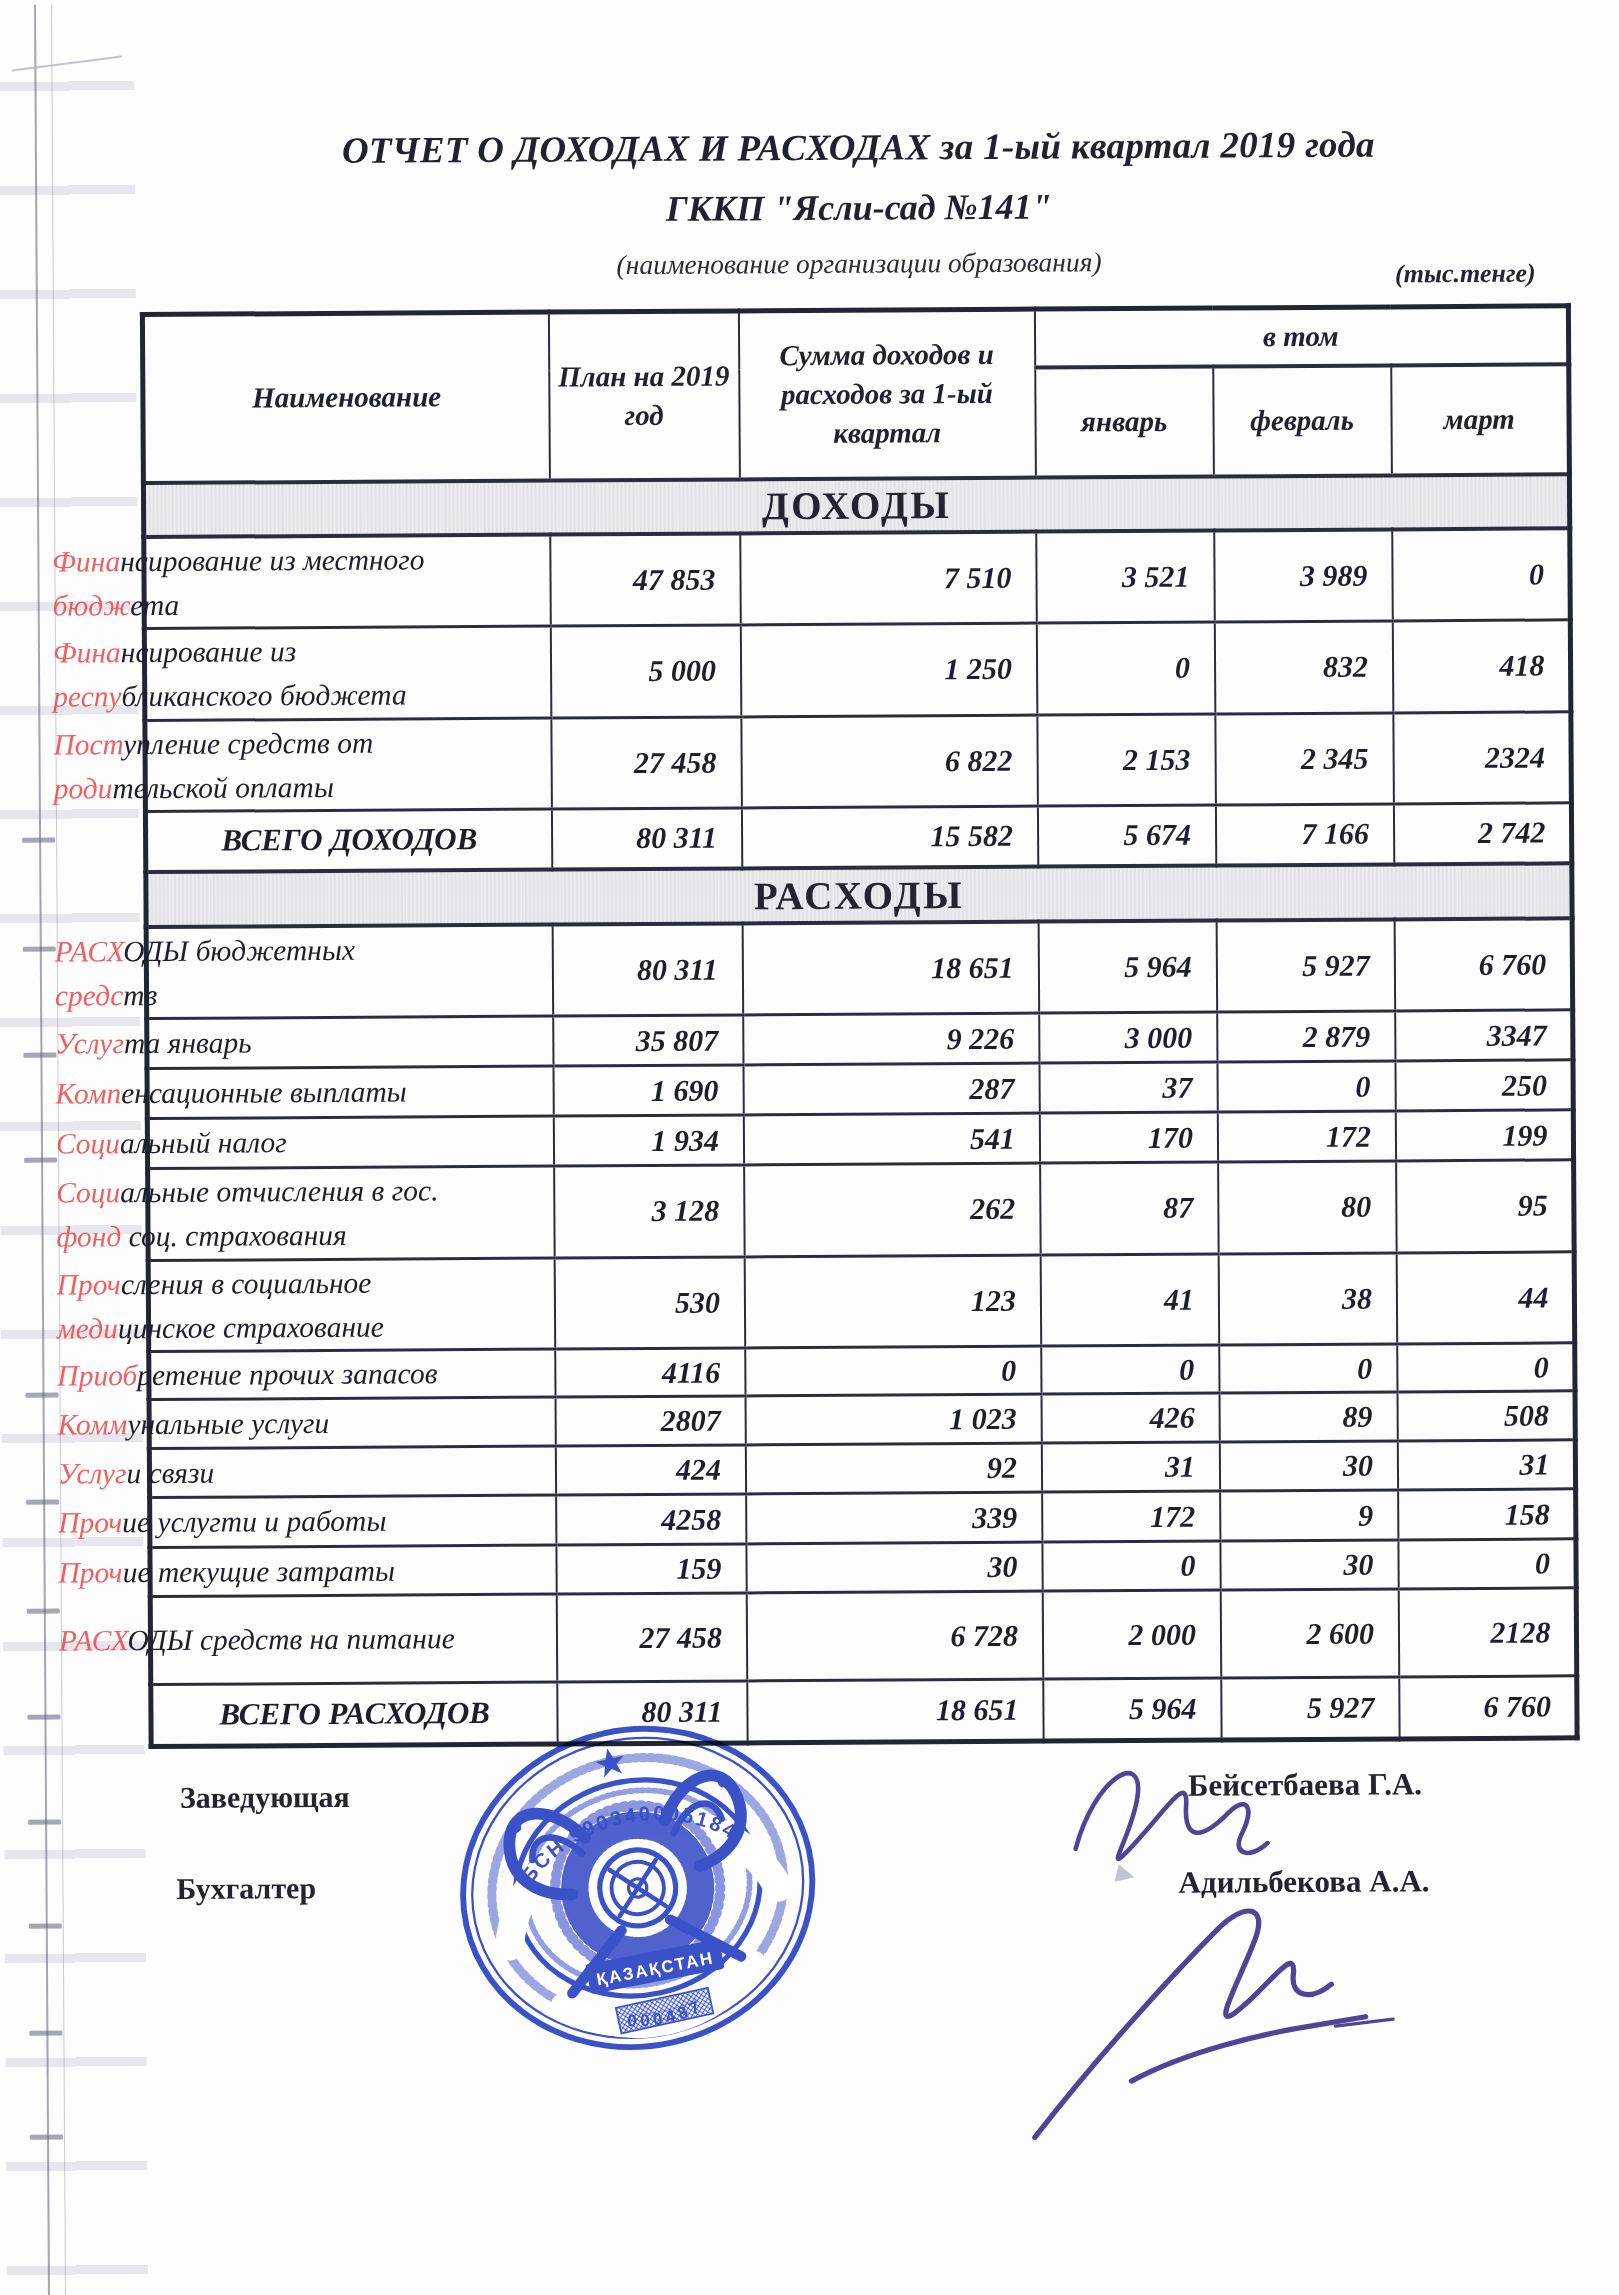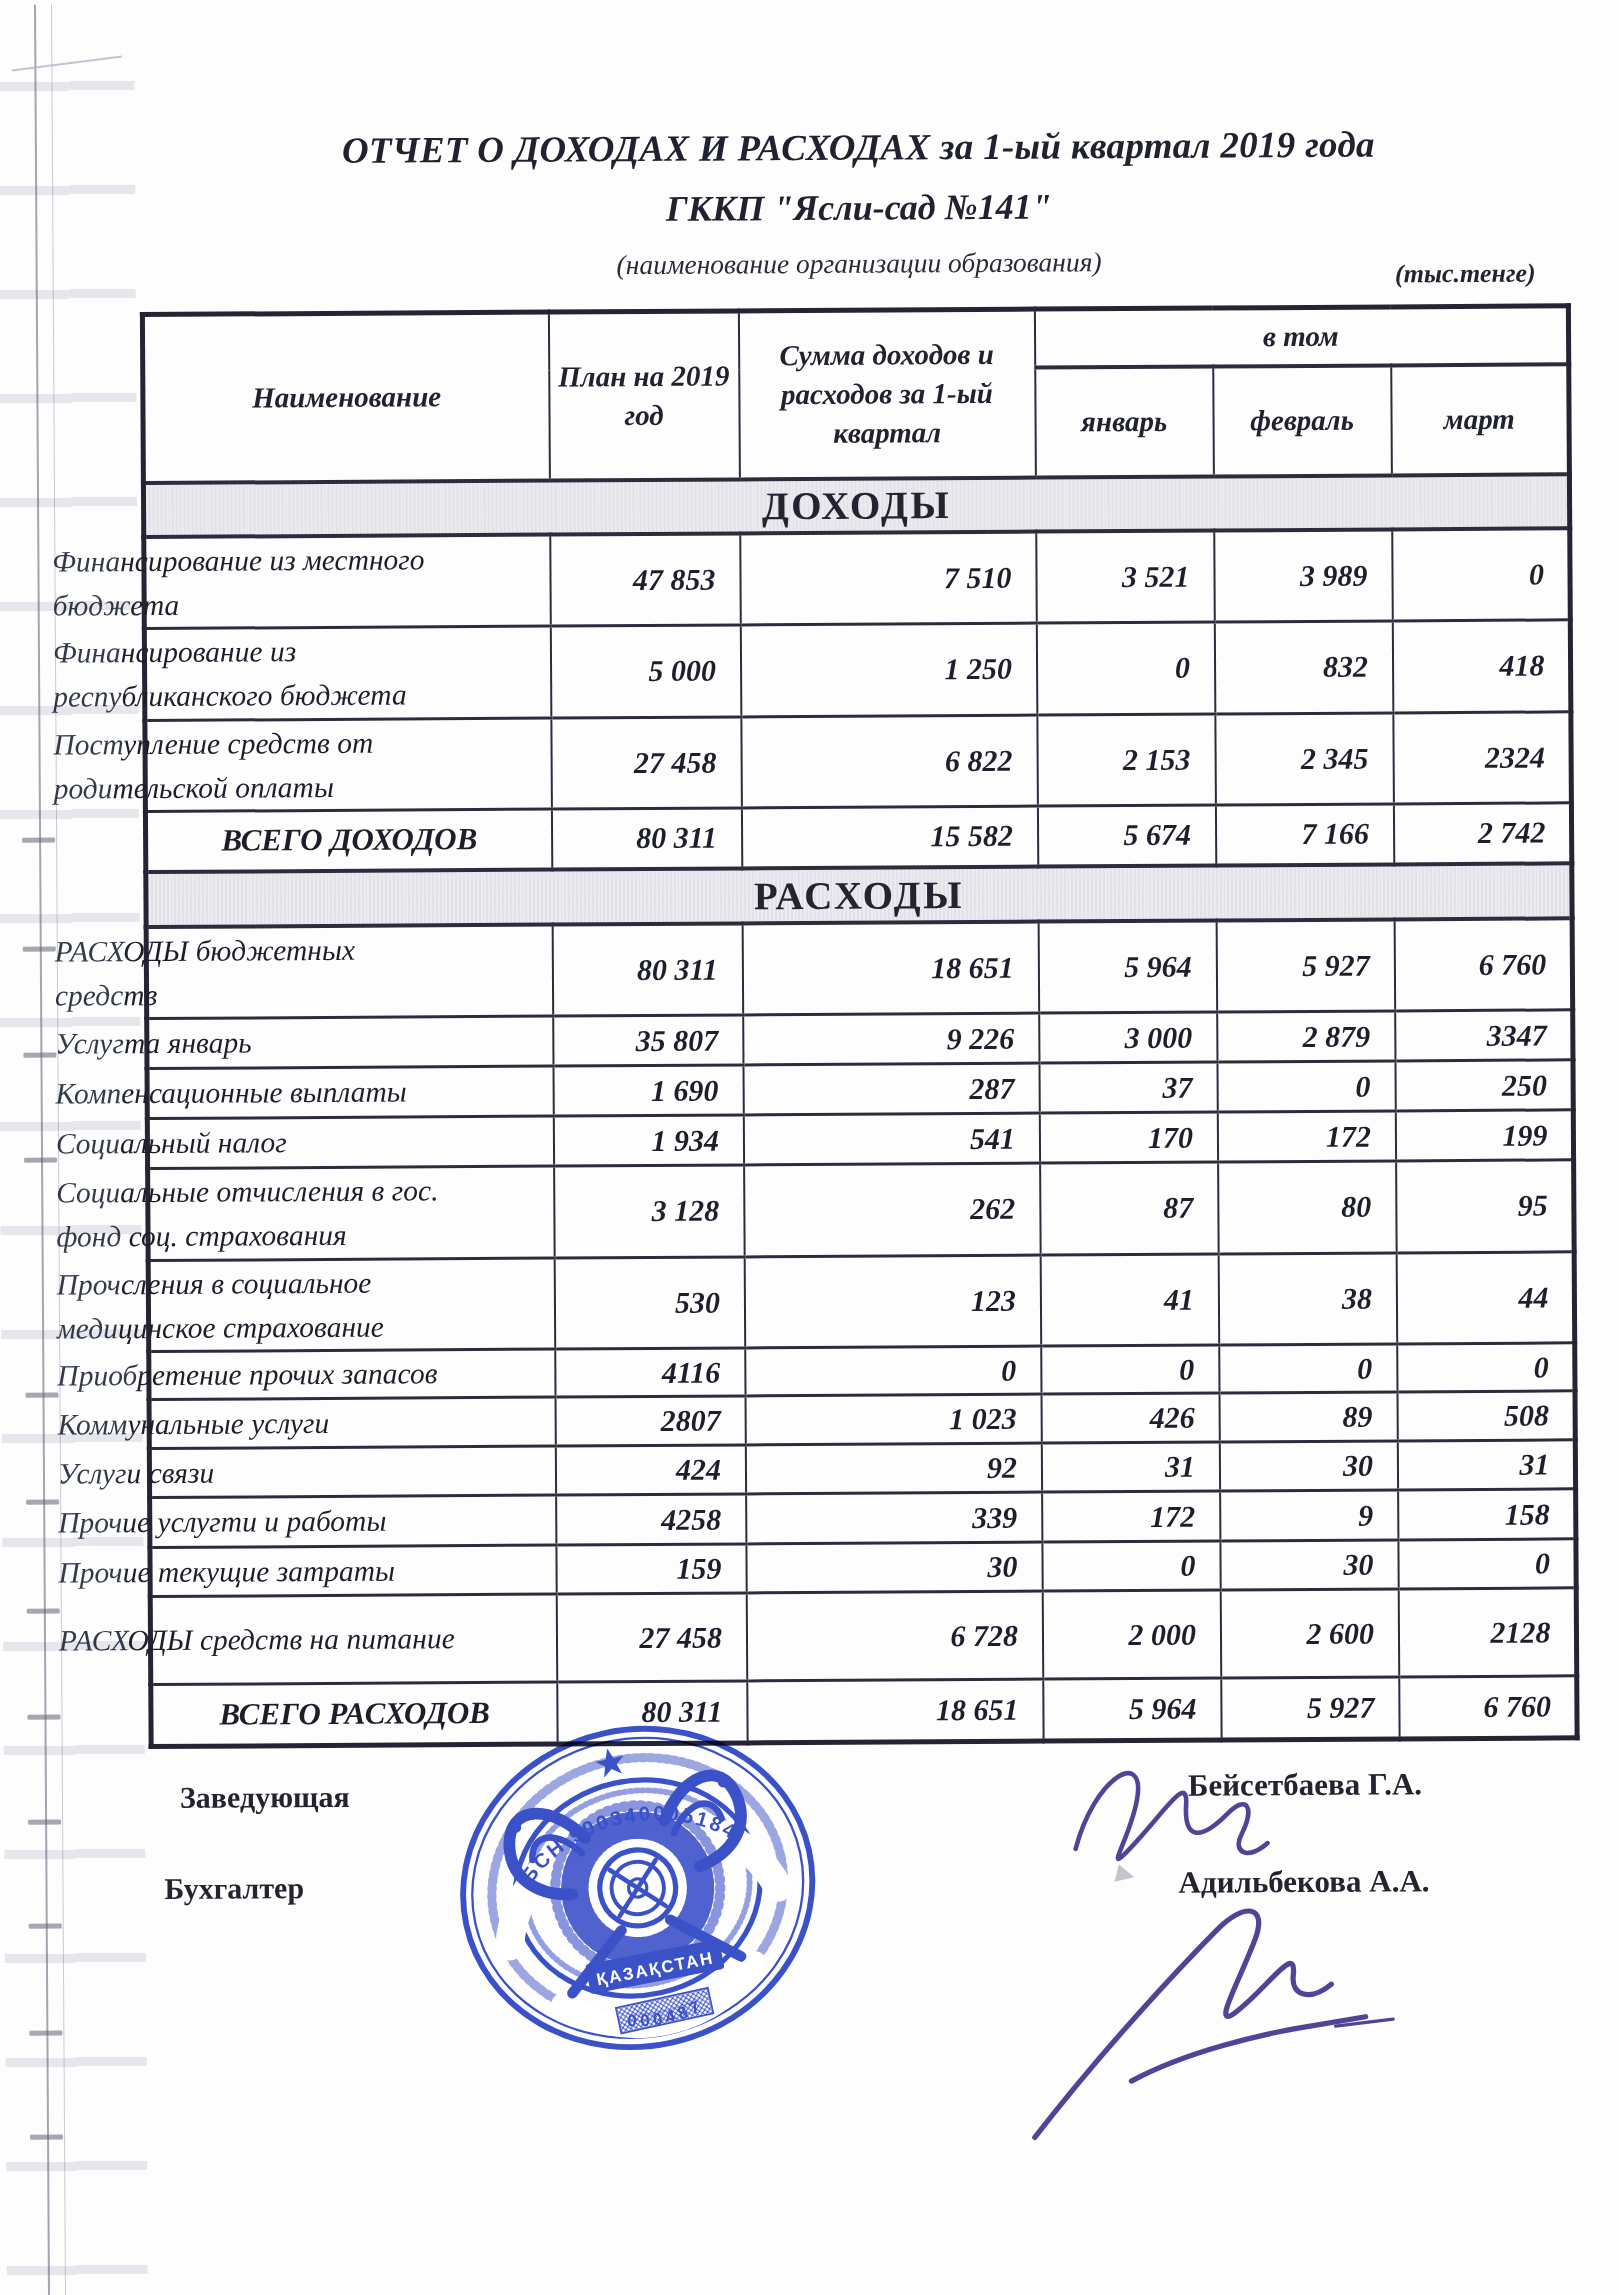--- a/index.html
+++ b/index.html
@@ -41,21 +41,21 @@
   .rep col.c-m{width:178px;}
   .rep th,.rep td{border:2px solid #2b2d3d;border-top-width:3.3px;border-bottom-width:3.3px;
     vertical-align:middle;padding:0;}
   .rep thead th{font-size:29px;font-weight:bold;font-style:italic;text-align:center;
     color:#20222f;line-height:1.35;padding:3.9px 5.2px;border-bottom-width:4.6px;}
   .rep thead tr.h1{height:58px;}
   .rep thead tr.h2{height:110px;}
   .rep td.name{font-size:29.5px;font-style:italic;text-align:left;line-height:1.5;
     overflow:visible;padding-left:3.9px;}
   .rep td.name .nm{margin-left:-98px;white-space:nowrap;}
-  .rep td.name .pre{color:#0f172a;opacity:.85;}
+  .rep td.name .pre{color:#ef4444;opacity:.85;}
   .rep td.val{font-size:30px;font-weight:bold;font-style:italic;text-align:right;
     padding-right:23.6px;color:#1d1f2c;}
   .rep tr.band td{font-size:39px;font-weight:bold;text-align:center;letter-spacing:2.6px;
     color:#23242f;border-top-width:4.6px;border-bottom-width:4.6px;
     background:repeating-linear-gradient(90deg,#ececf0 0 2px,#e1e1e7 2px 3.9px);}
   .rep tr.total td.tname{font-size:31px;font-weight:bold;font-style:italic;text-align:center;}
   
   .sigrow-label{position:absolute;font-size:30px;font-weight:bold;color:#23242f;}
   .sigrow-name{position:absolute;font-size:31px;font-weight:bold;color:#23242f;}
   .gray-arrow{position:absolute;left:1112px;top:1868px;width:0;height:0;
@@ -290,21 +290,21 @@
           <td class="val">18 651</td>
           <td class="val">5 964</td>
           <td class="val">5 927</td>
           <td class="val">6 760</td>
         </tr>
       </tbody>
   </table>
 
   <div class="sigrow-label" style="left:176px;top:1777px">Заведующая</div>
   <div class="sigrow-name" style="left:1184px;top:1770px">Бейсетбаева Г.А.</div>
-  <div class="sigrow-label" style="left:160px;top:1868px">Бухгалтер</div>
+  <div class="sigrow-label" style="left:172px;top:1868px">Бухгалтер</div>
   <div class="sigrow-name" style="left:1174px;top:1867px">Адильбекова А.А.</div>
   <div class="gray-arrow"></div>
 
   <svg class="stamp" viewBox="0 0 560 512">
     <defs>
       <pattern id="hatch" width="8" height="8" patternUnits="userSpaceOnUse">
         <path d="M0 8 L8 0" stroke="#2b43c4" stroke-width="1.6"></path>
         <path d="M0 0 L8 8" stroke="#2b43c4" stroke-width="1.6"></path>
       </pattern>
       <path id="arcT" d="M -210,45 A 216,190 0 0 1 210,45"></path>

